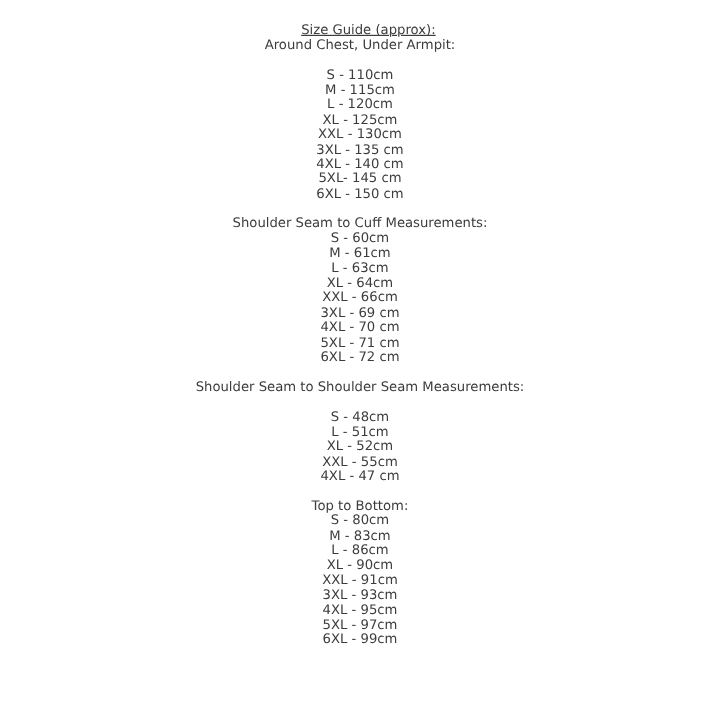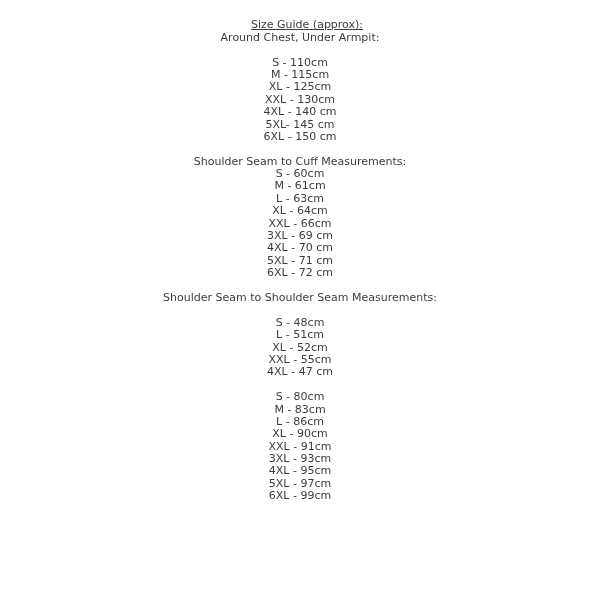--- a/index.html
+++ b/index.html
@@ -34,22 +34,24 @@
 <div class="doc" style="color: rgb(60, 60, 60);">
   <div class="line">
     <span class="title-text">Size Guide (approx):</span>
   </div>
   <div id="sections">
       <div class="line"></div>
       <div class="line">Around Chest, Under Armpit:</div>
       <div class="line"></div>
       <div class="line">S - 110cm</div>
       <div class="line">M - 115cm</div>
+      <div class="line">L - 120cm</div>
       <div class="line">XL - 125cm</div>
       <div class="line">XXL - 130cm</div>
+      <div class="line">3XL - 135 cm</div>
       <div class="line">4XL - 140 cm</div>
       <div class="line">5XL- 145 cm</div>
       <div class="line">6XL - 150 cm</div>
       <div class="line"></div>
       <div class="line">Shoulder Seam to Cuff Measurements:</div>
       <div class="line">S - 60cm</div>
       <div class="line">M - 61cm</div>
       <div class="line">L - 63cm</div>
       <div class="line">XL - 64cm</div>
       <div class="line">XXL - 66cm</div>
@@ -59,20 +61,21 @@
       <div class="line">6XL - 72 cm</div>
       <div class="line"></div>
       <div class="line">Shoulder Seam to Shoulder Seam Measurements:</div>
       <div class="line"></div>
       <div class="line">S - 48cm</div>
       <div class="line">L - 51cm</div>
       <div class="line">XL - 52cm</div>
       <div class="line">XXL - 55cm</div>
       <div class="line">4XL - 47 cm</div>
       <div class="line"></div>
+      <div class="line">Top to Bottom:</div>
       <div class="line">S - 80cm</div>
       <div class="line">M - 83cm</div>
       <div class="line">L - 86cm</div>
       <div class="line">XL - 90cm</div>
       <div class="line">XXL - 91cm</div>
       <div class="line">3XL - 93cm</div>
       <div class="line">4XL - 95cm</div>
       <div class="line">5XL - 97cm</div>
       <div class="line">6XL - 99cm</div>
     </div>

